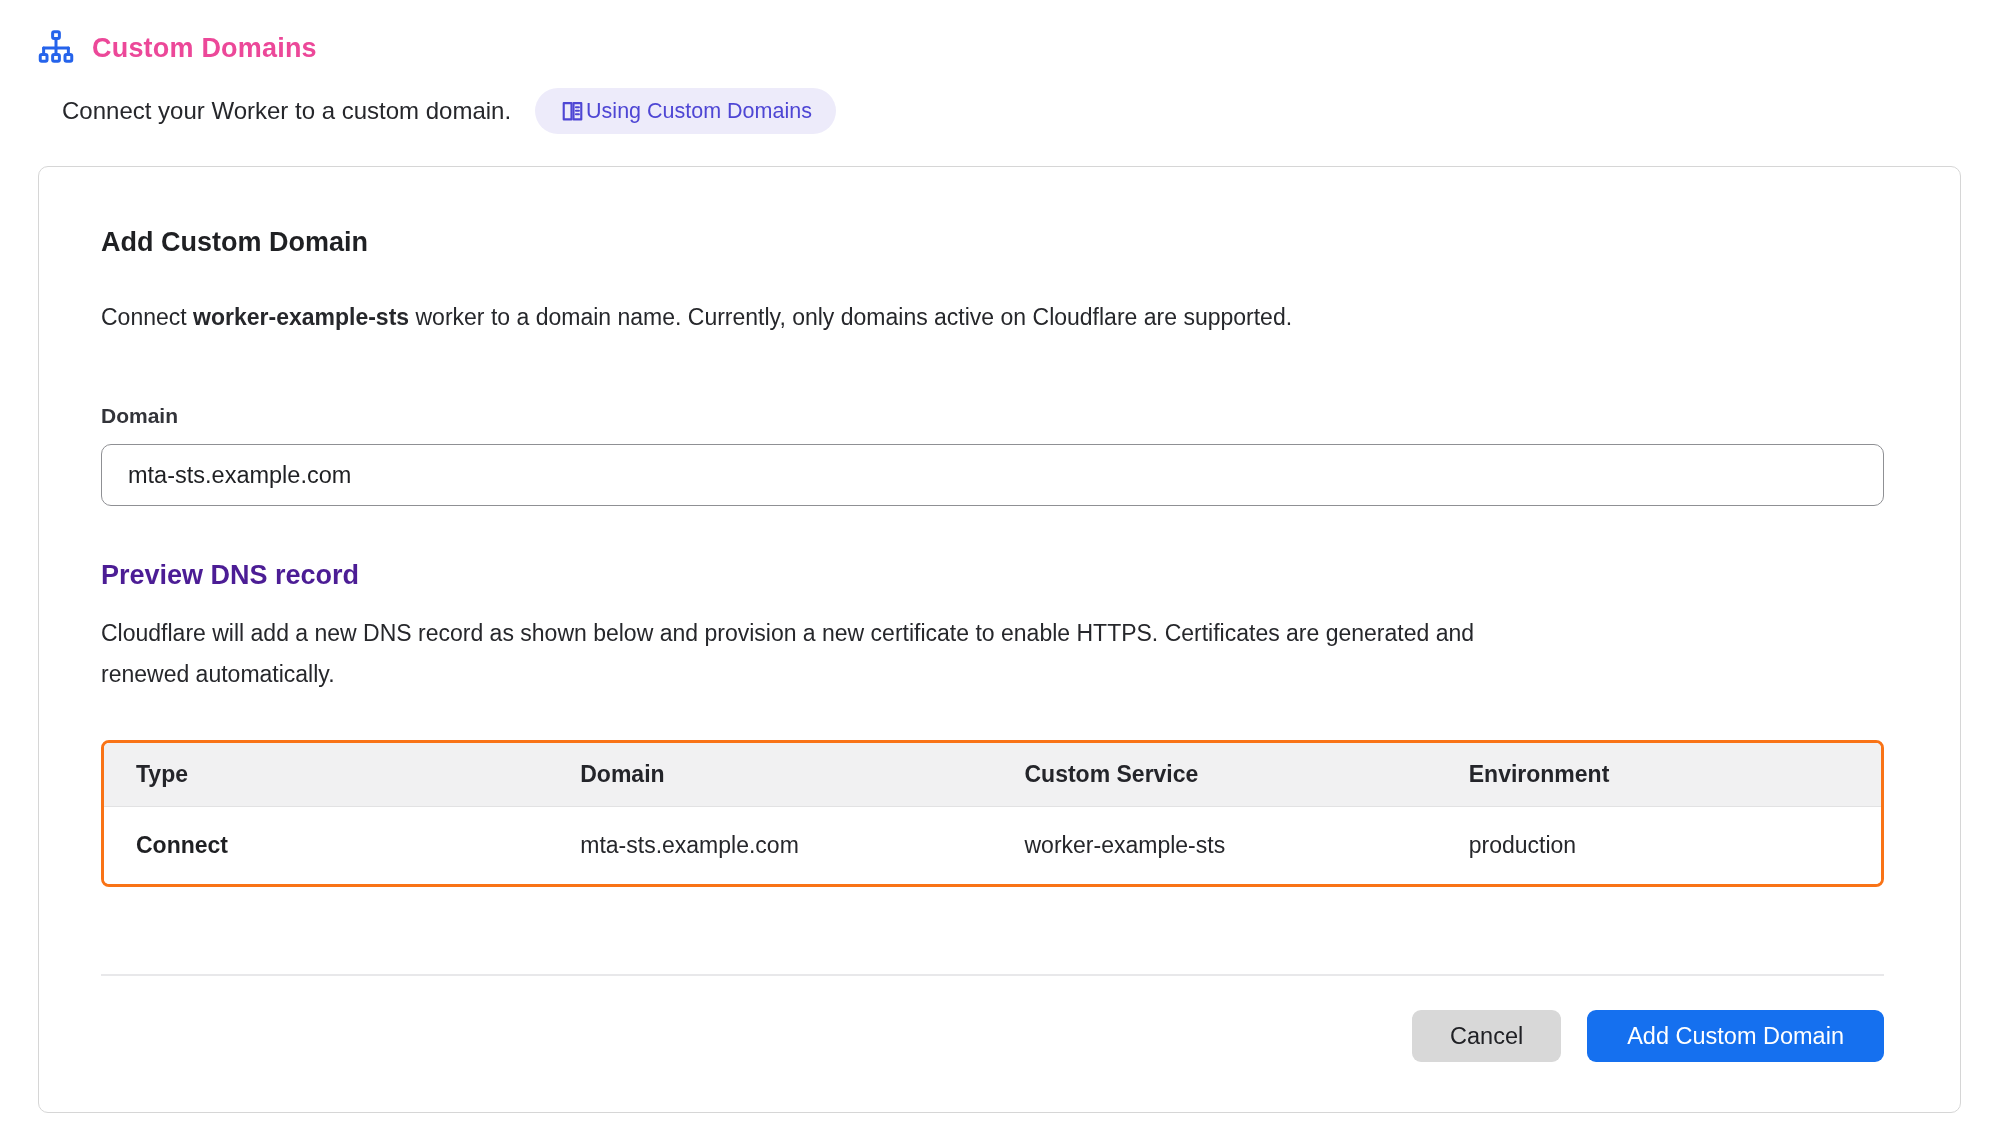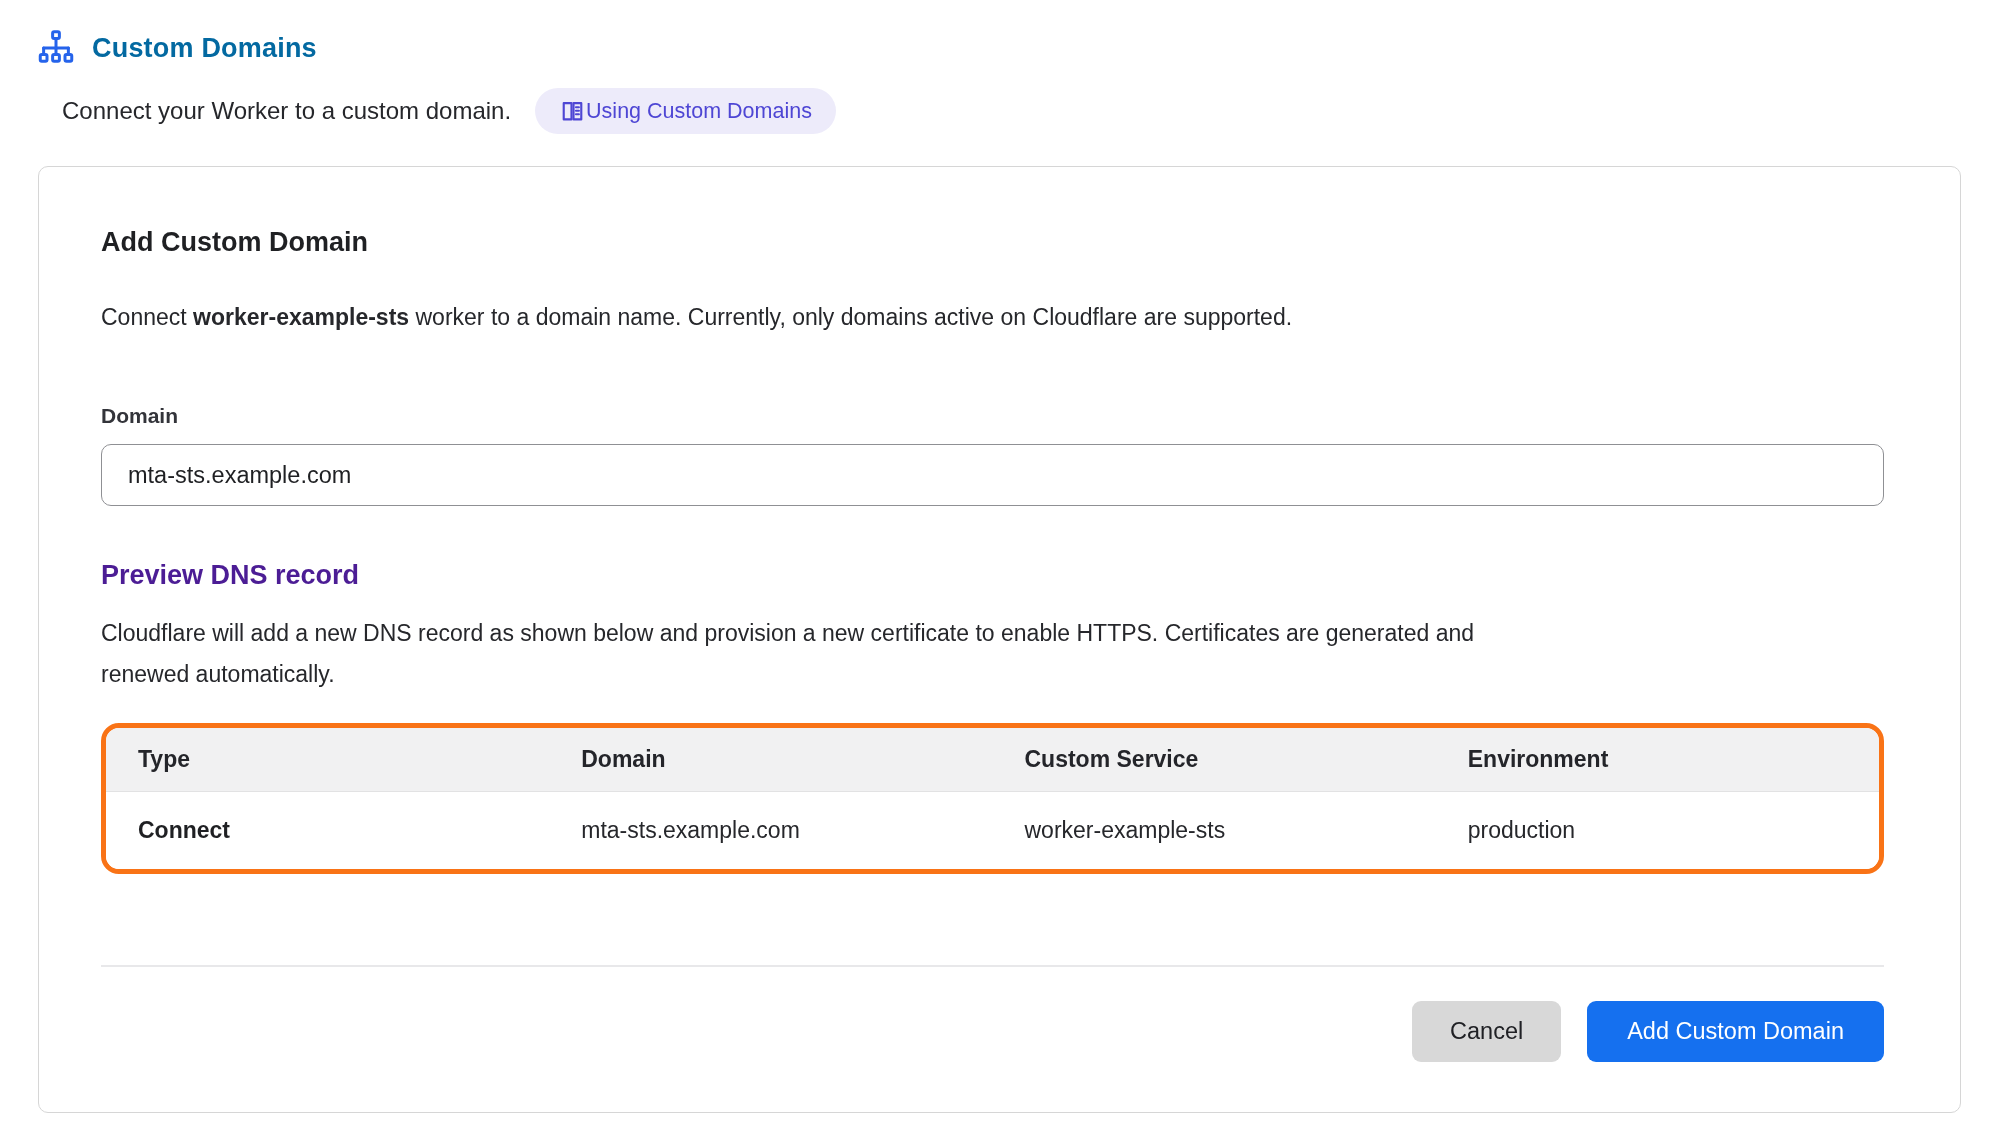--- a/index.html
+++ b/index.html
@@ -16,21 +16,21 @@
   
   .header-row {
     display: flex;
     align-items: center;
     gap: 18px;
     height: 44px;
   }
   .page-title {
     font-size: 27px;
     font-weight: 700;
-    color: #0369a1;
+    color: #ec4899;
     letter-spacing: 0.2px;
   }
   .subtitle-row {
     margin-top: 18px;
     display: flex;
     align-items: center;
     gap: 24px;
     height: 46px;
   }
   .page-subtitle {
@@ -105,23 +105,23 @@
   .preview-desc {
     margin-top: 22px;
     font-size: 23px;
     line-height: 41px;
     color: #26272b;
     max-width: 1450px;
   }
 
   
   .table-wrap {
-    margin-top: 28px;
-    border: 5px solid #f97316;
-    border-radius: 18px;
+    margin-top: 45px;
+    border: 3px solid #f97316;
+    border-radius: 8px;
     overflow: hidden;
   }
   table.dns-table {
     width: 100%;
     border-collapse: collapse;
   }
   .dns-table th {
     background: #f1f1f2;
     text-align: left;
     font-size: 23px;
@@ -145,21 +145,21 @@
     border-top: 2px solid #e8e8ea;
   }
   .footer {
     margin-top: 34px;
     display: flex;
     justify-content: flex-end;
     align-items: center;
     gap: 26px;
   }
   .btn {
-    height: 61px;
+    height: 52px;
     border: none;
     border-radius: 9px;
     font-size: 23.5px;
     font-family: "Liberation Sans", sans-serif;
     cursor: pointer;
     display: inline-flex;
     align-items: center;
     justify-content: center;
   }
   .btn-cancel {

